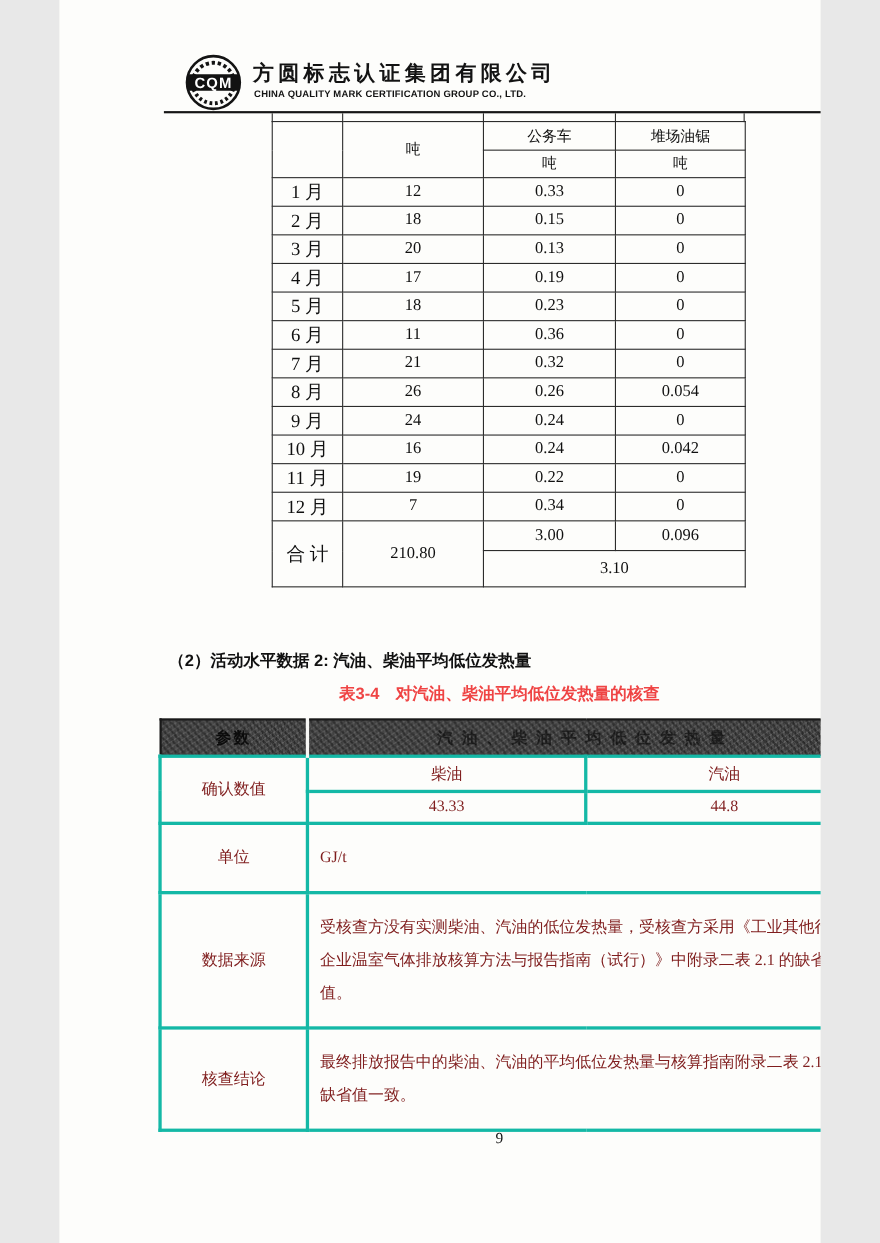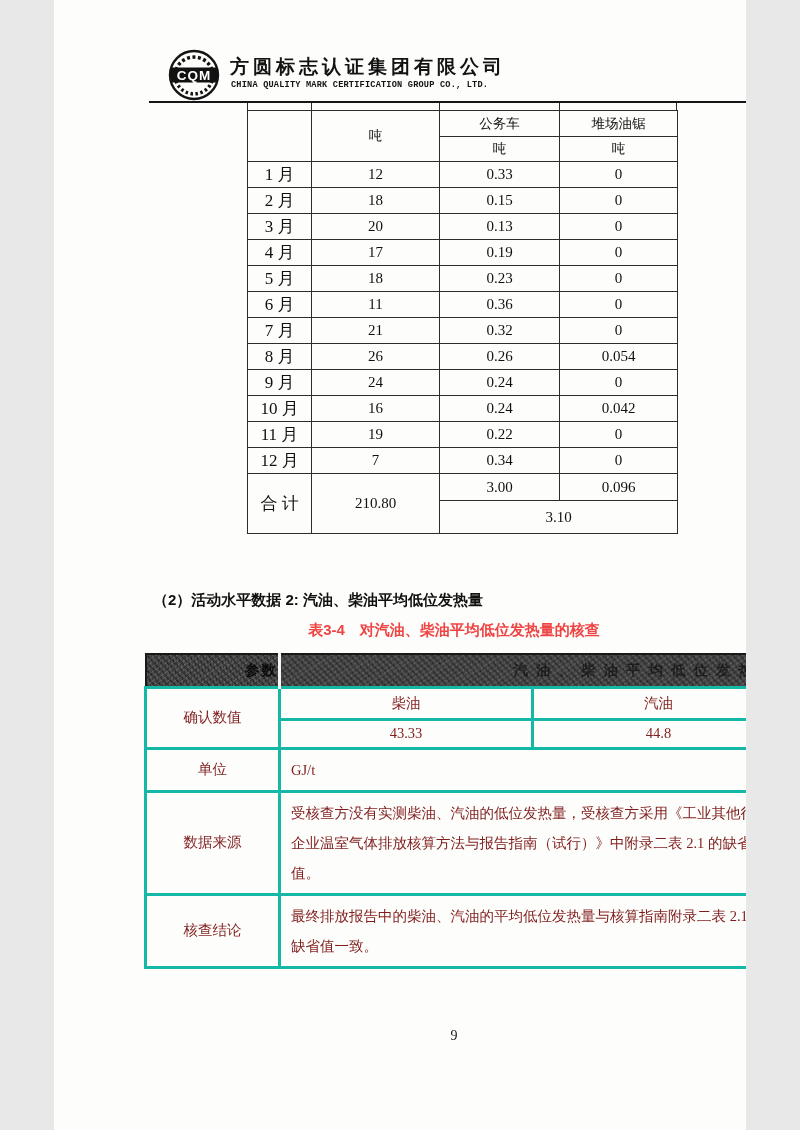--- a/index.html
+++ b/index.html
@@ -13,21 +13,21 @@
 
   
   .logo-wrap { position:absolute; left:112px; top:48px; width:56px; height:54px; }
   .company-cn {
     position:absolute; left:176px; top:54px;
     font-family:"Liberation Serif","DejaVu Serif",serif;
     font-weight:bold; font-size:19px; letter-spacing:4px; color:#131313;
   }
   .company-en {
     position:absolute; left:177px; top:80px;
-    font-family:Liberation Mono, monospace;
+    font-family:Liberation Sans, sans-serif;
     font-weight:bold; font-size:8.6px; letter-spacing:0.2px; color:#131313;
   }
   .header-rule { position:absolute; left:95px; top:101px; width:618px; height:2px; background:#161616; }
   .stub { position:absolute; top:103px; width:1px; height:8px; background:#2b2b2b; }
 
   
   table { border-collapse:collapse; table-layout:fixed; }
   .t1 { position:absolute; left:193px; top:110px; width:430px; }
   .t1 td {
     border:1px solid #2c2c2c; text-align:center; vertical-align:middle;
@@ -51,29 +51,28 @@
     position:absolute; left:0; top:621px; width:800px; text-align:center;
     font-family:"Liberation Sans","DejaVu Sans",sans-serif;
     font-weight:bold; font-size:15px; color:#ef4444;
   }
 
   
   .t2 { position:absolute; left:90px; top:653px; width:639px; }
   .t2 td { border:3px solid #14b8a6; vertical-align:middle; font-size:14.5px; color:#7f1d1d; }
   .t2 td.lbl { text-align:center; font-size:14.5px; }
   .t2 td.ctr { text-align:center; }
-  .t2 td.txt { text-align:left; padding:5px 10px; line-height:30px; }
+  .t2 td.txt { text-align:left; padding:15px 10px; line-height:30px; }
   .t2 tr.darkrow td {
     height:33px; border:2px solid #191919;
     background-color:#4c4c4c;
     background-image:
       repeating-linear-gradient(47deg, rgba(0,0,0,.30) 0 2px, transparent 2px 5px),
       repeating-linear-gradient(-33deg, rgba(255,255,255,.12) 0 1px, transparent 1px 4px),
       repeating-linear-gradient(80deg, rgba(0,0,0,.22) 0 1px, transparent 1px 3px);
-    text-align: right;
   }
   .t2 tr.darkrow td.dk2 { border-left:3px solid #f6f6f4; }
   .t2 .dark-param {
     font-weight:bold; color:rgba(5,5,5,.88); text-align:center; font-size:14.5px; letter-spacing:2px;
   }
   .t2 .dark-title {
     font-weight:bold; color:rgba(10,10,10,.62); text-align:center; font-size:14.5px; letter-spacing:8px;
   }
   .t2 tr.fuelrow td { height:32px; }
   .t2 tr.valrow td { height:29px; }

